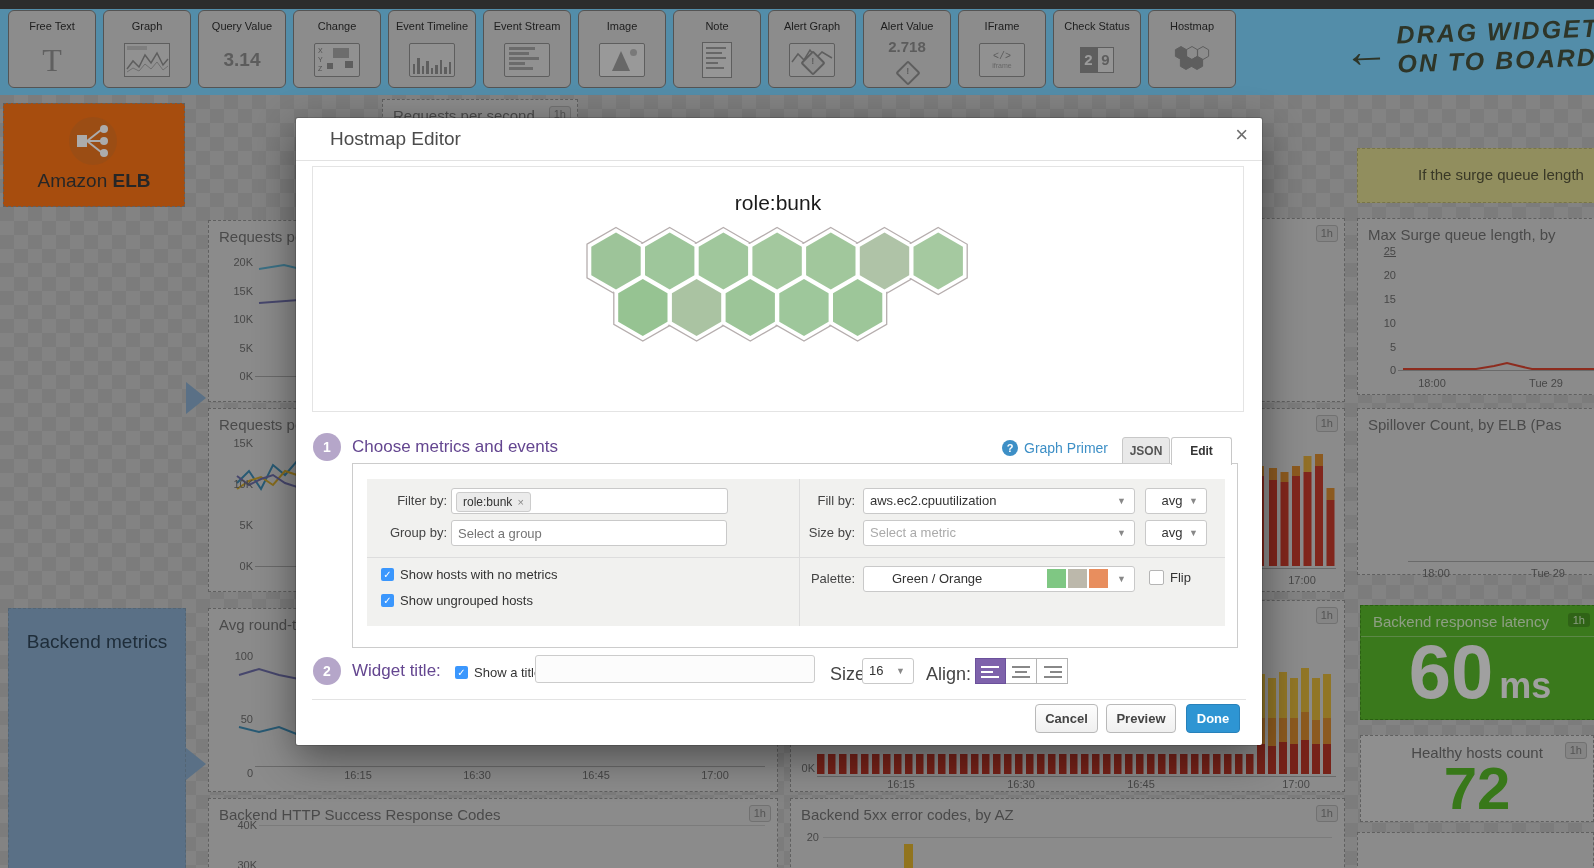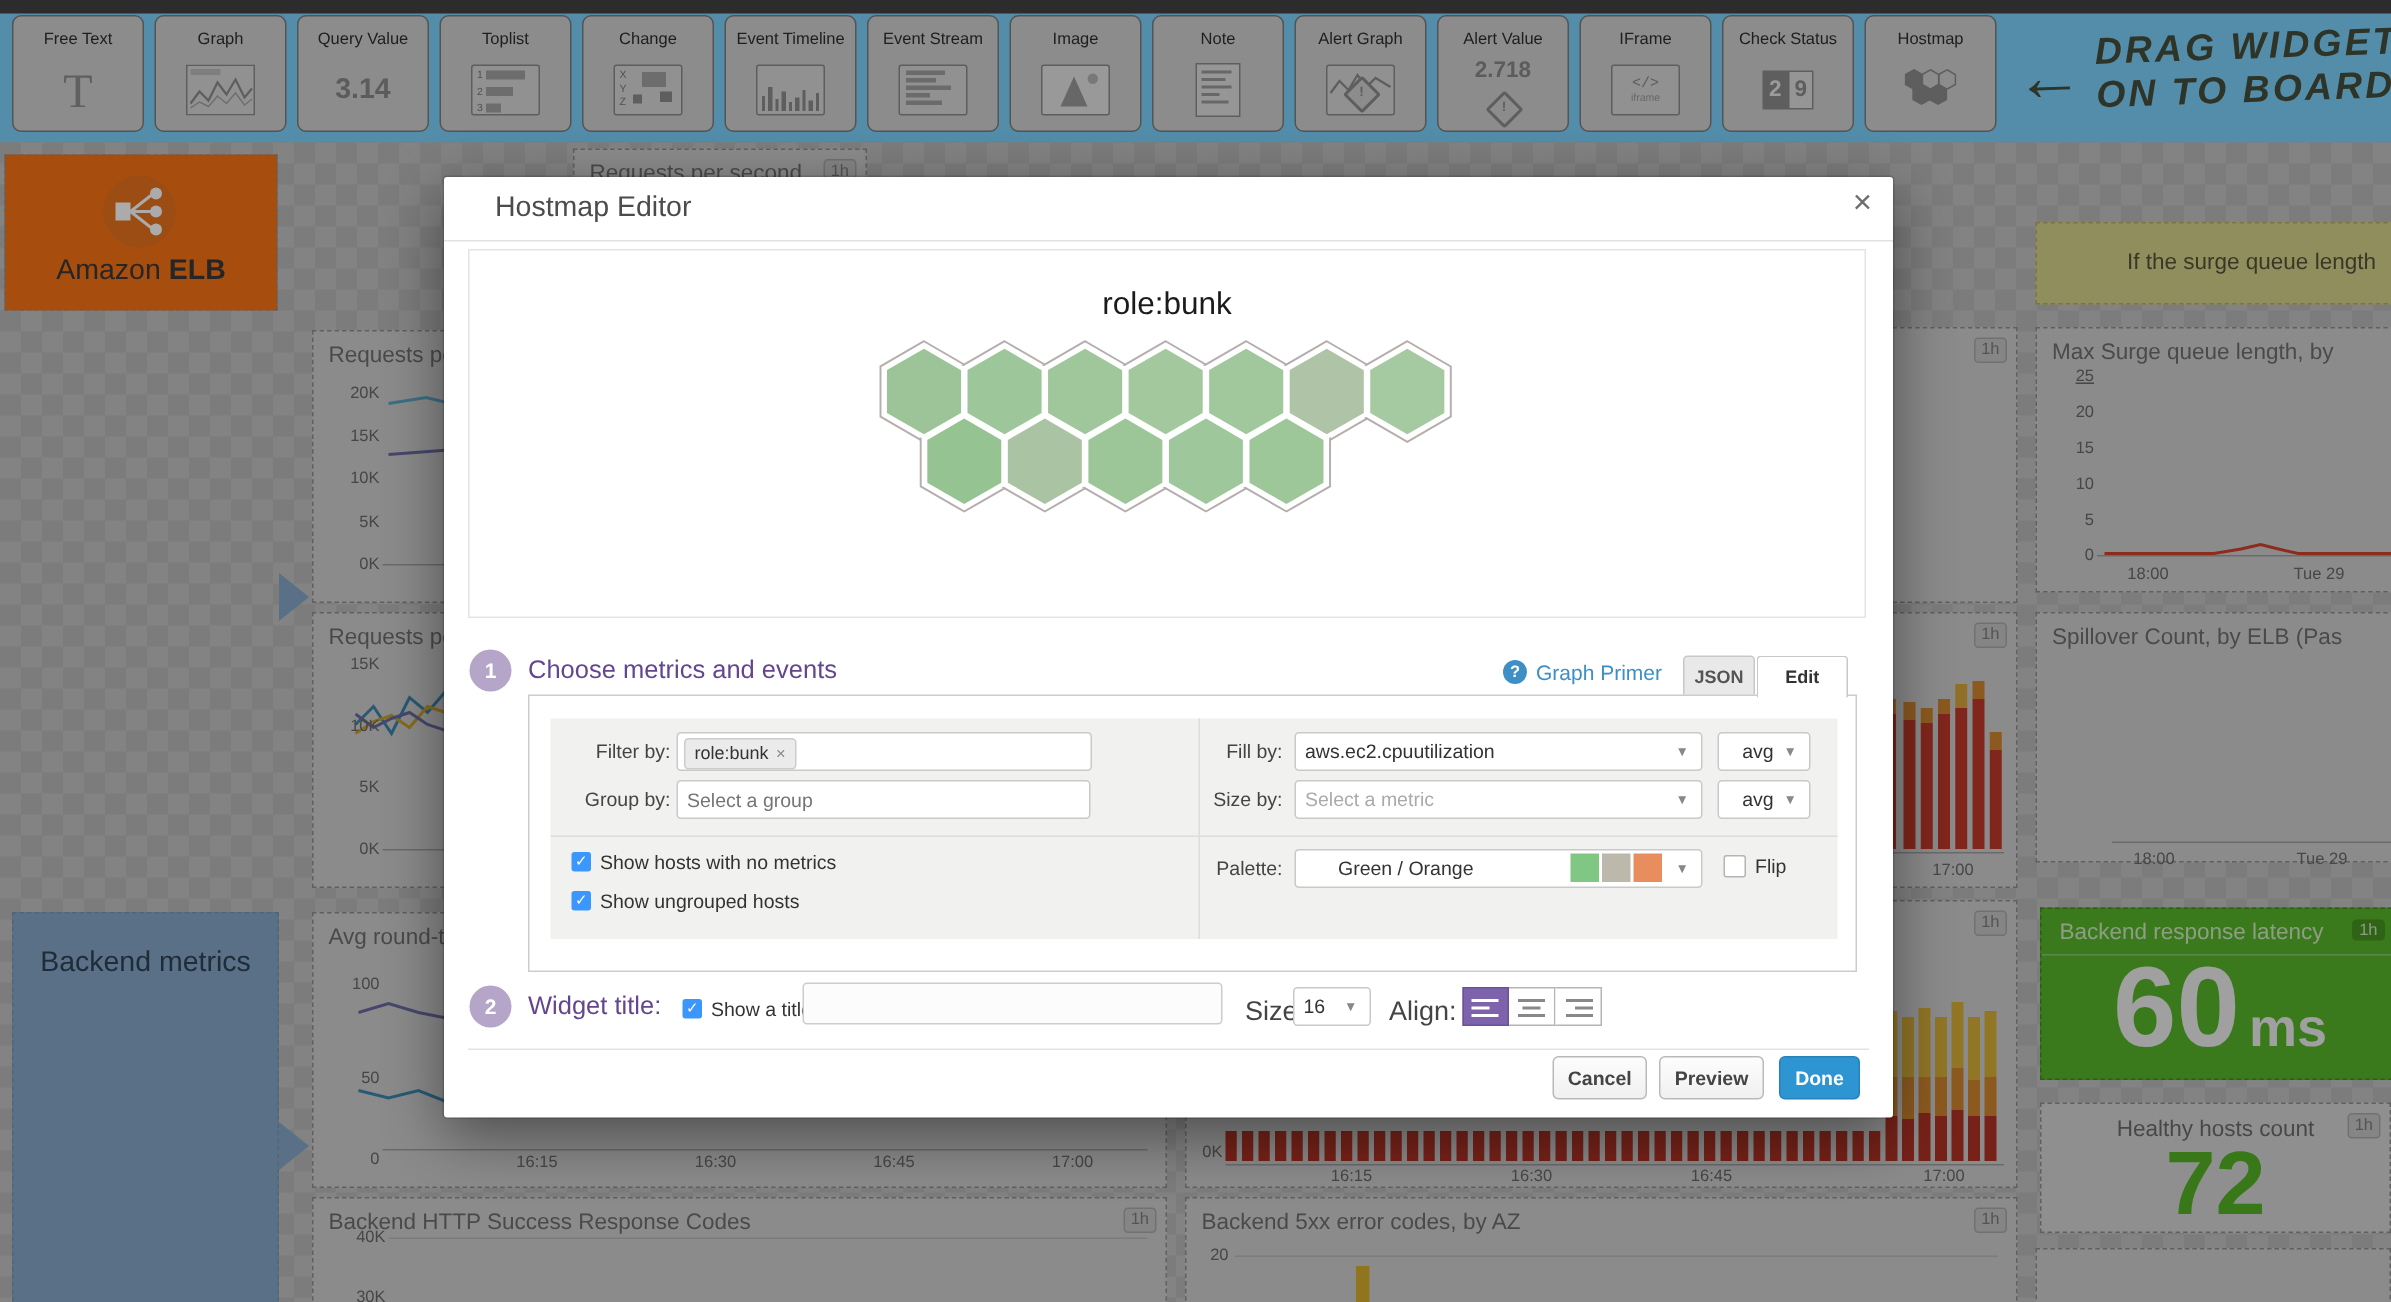--- a/index.html
+++ b/index.html
@@ -175,39 +175,20 @@
             </svg>
           </div>
         </div>
         <div class="tile">
           <div class="tile-label">Query Value</div>
     <div class="tile-icon">
             <div class="icNum">3.14</div>
           </div>
         </div>
         <div class="tile">
-          <div class="tile-label">Toplist</div>
-    <div class="tile-icon">
-            <div class="icFrame">
-              <div class="tlRow">
-                <span>1</span>
-                <i style="width:26px"></i>
-              </div>
-              <div class="tlRow">
-                <span>2</span>
-                <i style="width:18px"></i>
-              </div>
-              <div class="tlRow">
-                <span>3</span>
-                <i style="width:10px"></i>
-              </div>
-            </div>
-          </div>
-        </div>
-        <div class="tile">
           <div class="tile-label">Change</div>
     <div class="tile-icon">
             <div class="icFrame">
               <div class="chCol">X<br>Y<br>Z</div>
               <div class="chBox b1"></div>
               <div class="chBox b2"></div>
               <div class="chBox b3"></div>
             </div>
           </div>
         </div>

